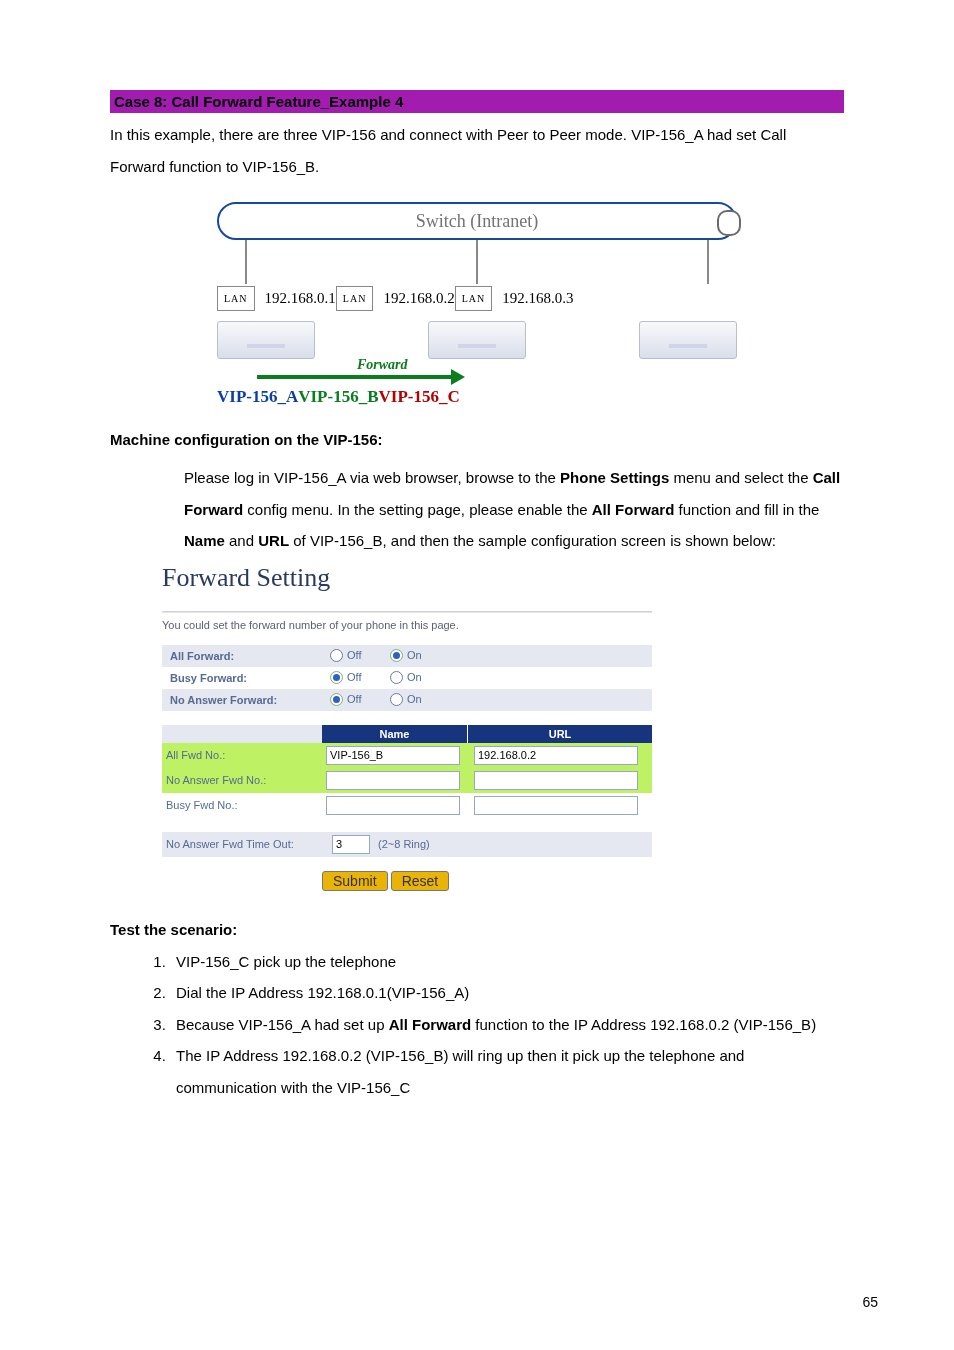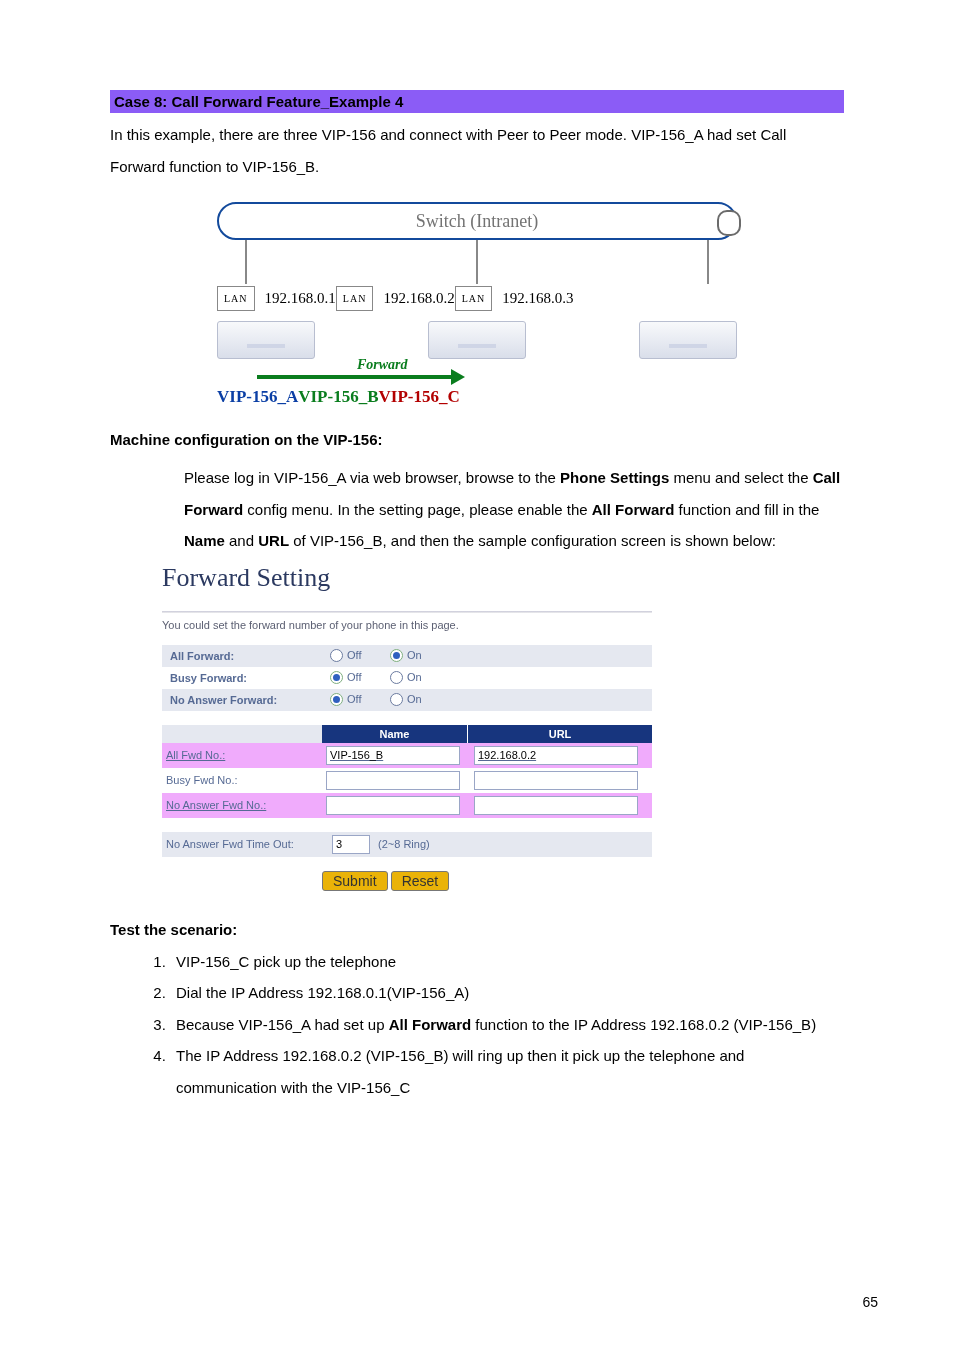--- a/index.html
+++ b/index.html
@@ -11,21 +11,21 @@
     color: #000;
   }
   .page {
     width: 954px;
     min-height: 1350px;
     box-sizing: border-box;
     padding: 90px 110px 40px 110px;
     position: relative;
   }
   .sec-title {
-    background: #8b5cf6;
+    background: #a21caf;
     font-weight: bold;
     padding: 3px 4px;
     font-size: 15px;
   }
   .body-text {
     line-height: 2.1;
     margin-top: 6px;
     font-size: 15px;
   }
   .diagram {
@@ -202,21 +202,21 @@
   .fs-head { display: flex; }
   .fs-head .hcell {
     flex: 1; background: #17357e; color: #fff; font-weight: bold; text-align: center;
     padding: 3px 0;
   }
   .fs-head .hlabel { width: 160px; background: #e5e8f0; flex: none; }
   .fs-head .hname { flex: 0 0 145px; border-right: 1px solid #fff; }
   .fs-head .hurl { flex: 1; }
 
   .fs-irow { display: flex; align-items: center; padding: 3px 0; }
-  .fs-irow.alt { background: #f0abfc; text-decoration: underline; }
+  .fs-irow.alt { background: #bef264; }
   .fs-irow .lbl { width: 160px; padding-left: 4px; }
   .fs-irow input {
     border: 1px solid #9aa6c6; font-size: 11px; padding: 1px 3px; height: 15px;
   }
   .name-in { width: 126px; margin-right: 14px; }
   .url-in { width: 156px; }
 
   .fs-to-row { display: flex; align-items: center; padding: 3px 0; background: #e5e8f0; margin-top: 14px;}
   .fs-to-row .lbl2 { width: 166px; padding-left: 4px; }
   .fs-to-row input { width: 30px; border: 1px solid #9aa6c6; font-size: 11px; padding: 1px 3px; height: 15px; }
@@ -313,27 +313,27 @@
     <div class="fs-head">
       <div class="hlabel"></div>
       <div class="hcell hname">Name</div>
       <div class="hcell hurl">URL</div>
     </div>
     <div class="fs-irow alt">
       <span class="lbl">All Fwd No.:</span>
       <input class="name-in" value="VIP-156_B" style="">
       <input class="url-in" value="192.168.0.2" style="">
     </div>
+    <div class="fs-irow alt">
+      <span class="lbl">No Answer Fwd No.:</span>
+      <input class="name-in" value="" style="">
+      <input class="url-in" value="" style="">
+    </div>
     <div class="fs-irow">
       <span class="lbl">Busy Fwd No.:</span>
-      <input class="name-in" value="" style="">
-      <input class="url-in" value="" style="">
-    </div>
-    <div class="fs-irow alt">
-      <span class="lbl">No Answer Fwd No.:</span>
       <input class="name-in" value="" style="">
       <input class="url-in" value="" style="">
     </div>
 
     <div class="fs-to-row">
       <span class="lbl2">No Answer Fwd Time Out:</span>
       <input value="3" style="">
       <span class="hint">(2~8 Ring)</span>
     </div>
 

